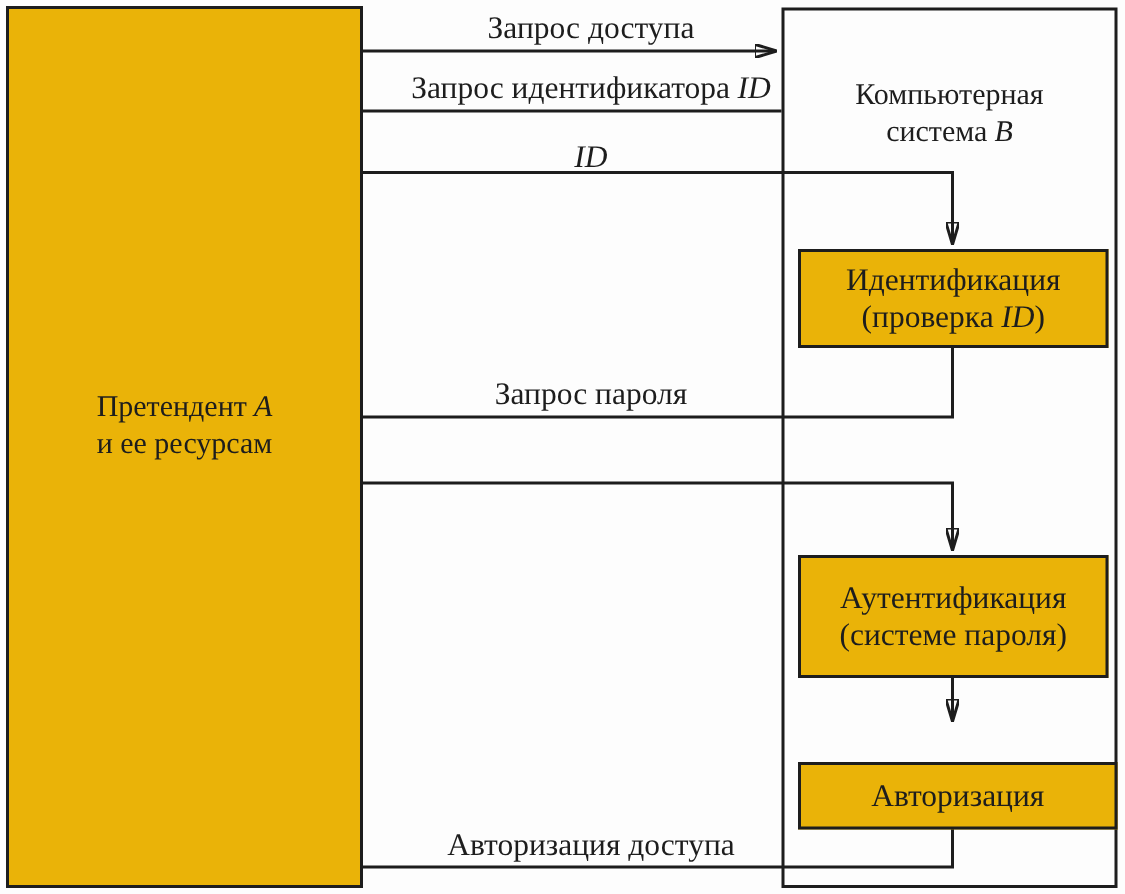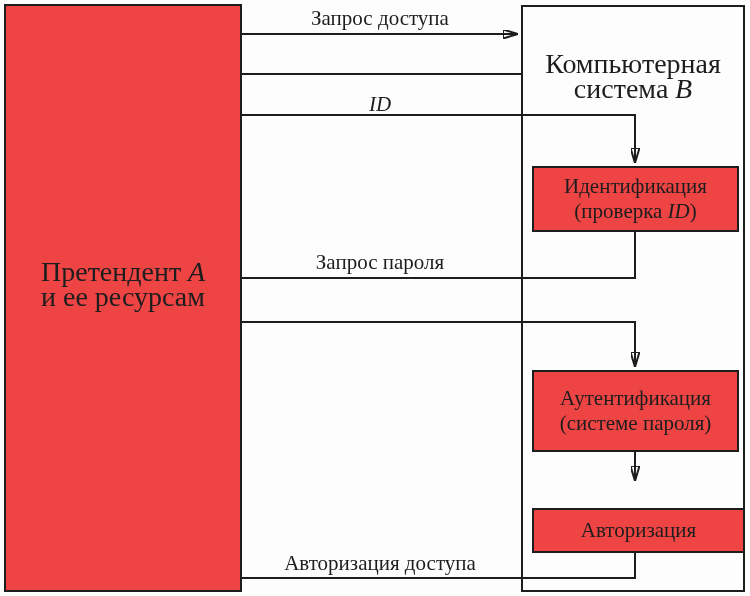--- a/index.html
+++ b/index.html
@@ -25,21 +25,21 @@
   }
   .wires path {
     fill: none;
     stroke: #1d1d1d;
     stroke-width: 2;
   }
   .box {
     position: absolute;
     box-sizing: border-box;
     border: 2px solid #1d1d1d;
-    background: #ef4444;
+    background: #eab308;
   }
   .box-claimant  { left: 4px;   top: 4px;   width: 238px; height: 588px; }
   .box-system    { left: 521px; top: 5px;   width: 224px; height: 587px; background: transparent; }
   .box-identification { left: 532px; top: 166px; width: 207px; height: 66px; }
   .box-authentication { left: 532px; top: 370px; width: 207px; height: 82px; }
   .box-authorization  { left: 532px; top: 508px; width: 213px; height: 45px; }
   .step {
     display: flex;
     flex-direction: column;
     justify-content: center;
@@ -47,29 +47,29 @@
     text-align: center;
     font-size: 21px;
     line-height: 25px;
     white-space: nowrap;
   }
   .blocklabel {
     position: absolute;
     left: 0;
     width: 100%;
     text-align: center;
-    font-size: 28px;
+    font-size: 20px;
     line-height: 25px;
     white-space: nowrap;
   }
   .claimant-label { top: 253px; }
   .system-label   { top: 44px; }
   .msg {
     position: absolute;
-    left: 217px;
+    left: 231px;
     width: 326px;
     text-align: center;
     font-size: 21px;
     line-height: 26px;
     white-space: nowrap;
   }
   .msg-access-request   { top: 5px; }
   .msg-id-request       { top: 45px; }
   .msg-id               { top: 91px; }
   .msg-password-request { top: 249px; }
@@ -123,20 +123,21 @@
     <div>Аутентификация</div>
     <div>(системе пароля)</div>
   </div>
 
   <div class="box step box-authorization">
     <div>Авторизация</div>
   </div>
 
   <div class="msg msg-access-request">Запрос доступа</div>
 
+  <div class="msg msg-id-request"><span>Запрос идентификатора</span><span class="var sp">ID</span></div>
 
   <div class="msg msg-id var">ID</div>
 
   <div class="msg msg-password-request">Запрос пароля</div>
 
 
   <div class="msg msg-access-grant">Авторизация доступа</div>
 
 </div>
 

